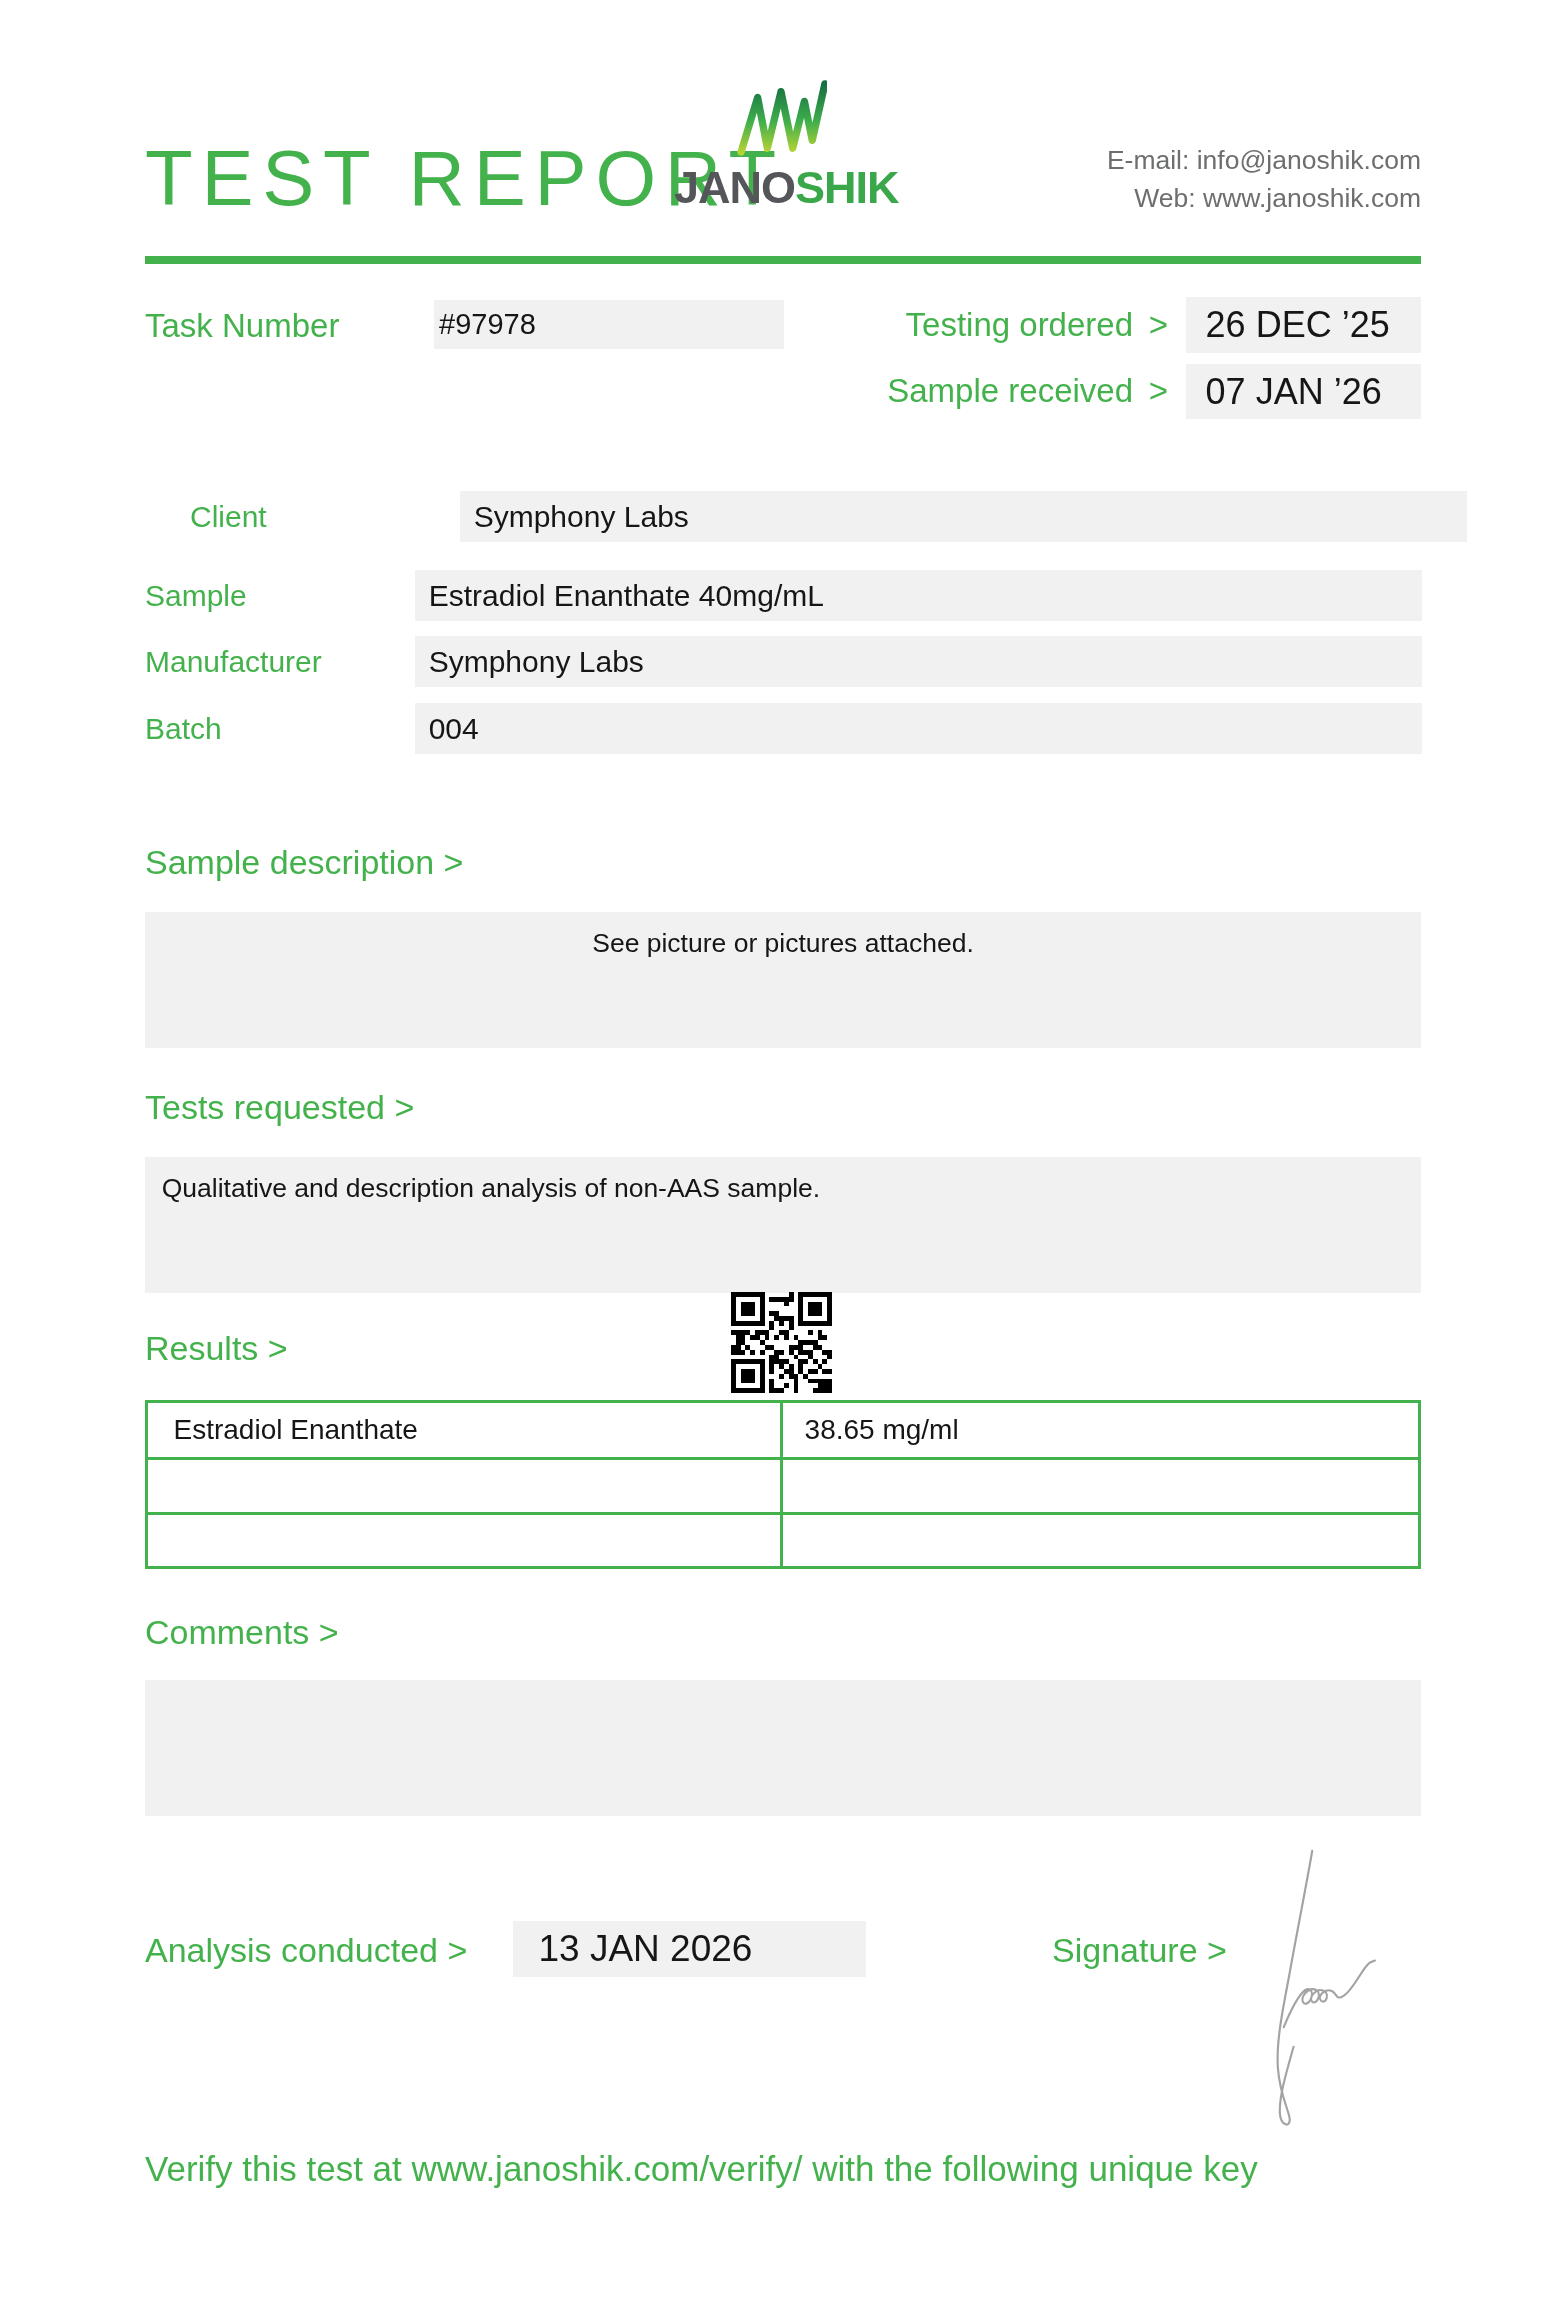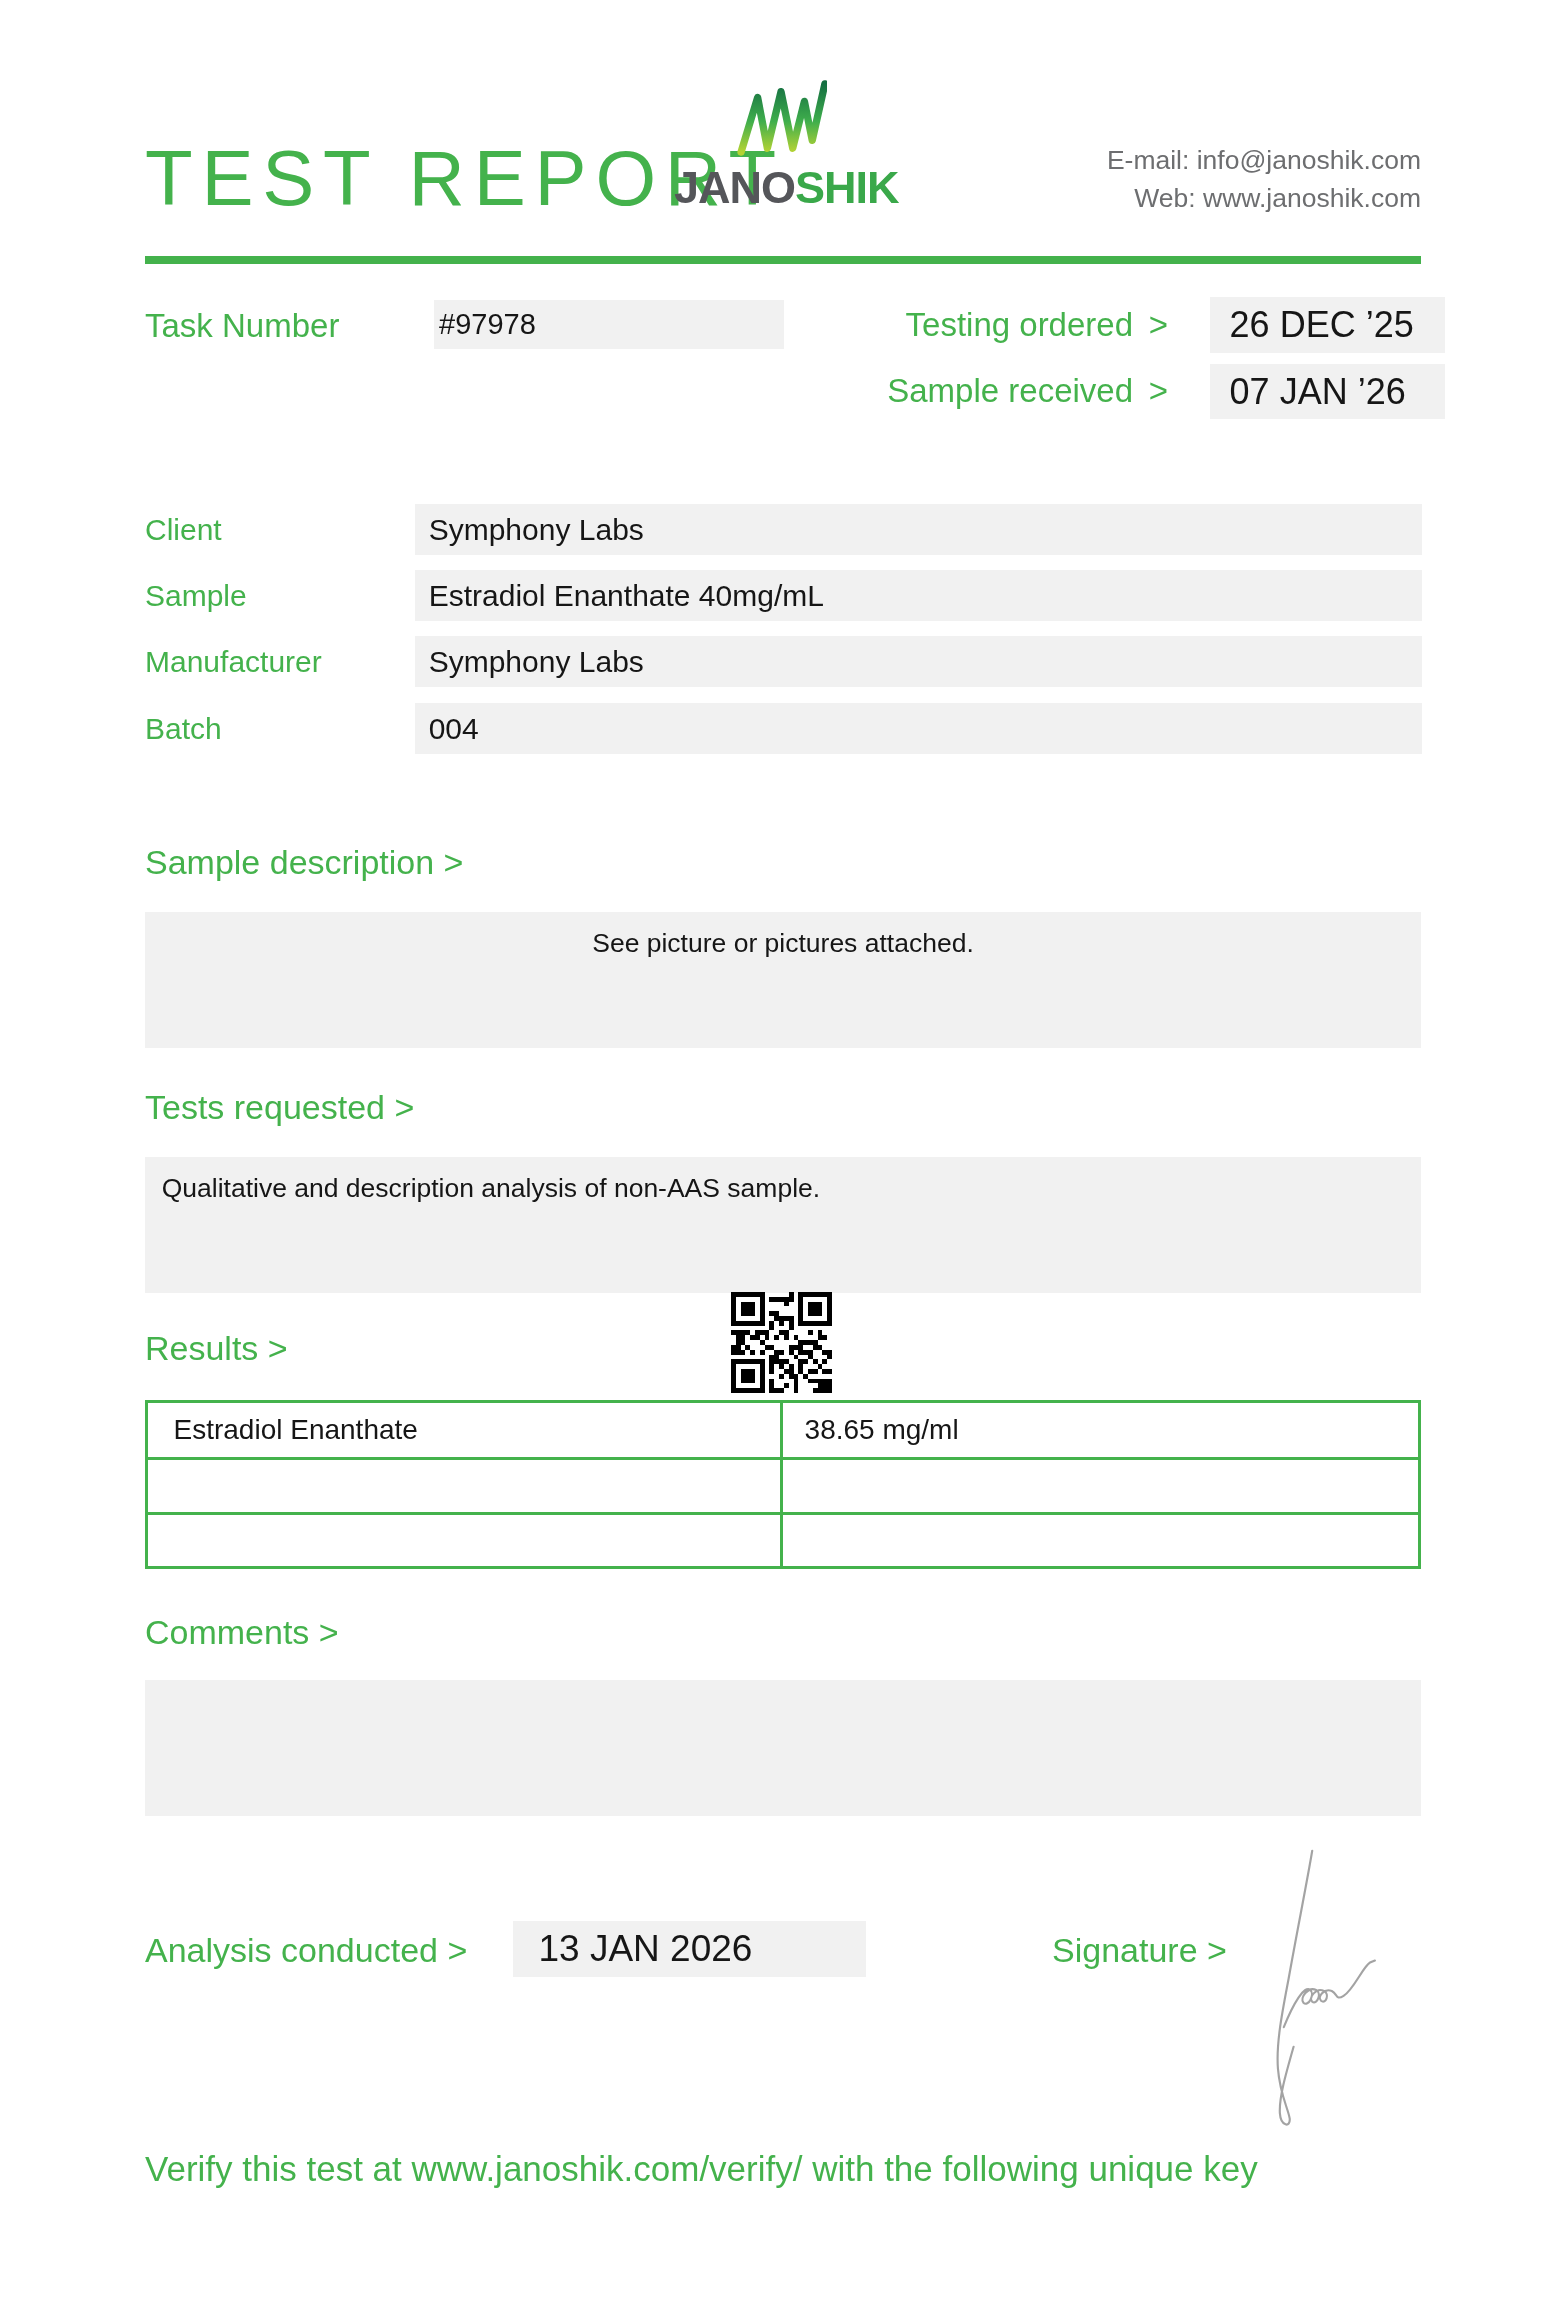--- a/index.html
+++ b/index.html
@@ -26,29 +26,29 @@
   .green-label{color:#44b24c;}
   .task-label{left:145px;top:306px;font-size:33px;line-height:39px;}
   .task-box{left:434px;top:300px;width:350px;height:49px;background:#f1f1f1;
     font-size:29px;line-height:49px;padding-left:5px;box-sizing:border-box;}
   .date-label-row{width:325px;display:flex;justify-content:flex-end;align-items:baseline;
     font-size:33px;line-height:39px;color:#44b24c;white-space:nowrap;}
   .ordered-row{left:843px;top:305px;}
   .received-row{left:843px;top:371px;}
   .date-arrow{margin-left:15.7px;}
   .date-box{left:1186px;width:235px;background:#f1f1f1;font-size:36px;
-    padding-left:19.6px;box-sizing:border-box;white-space:nowrap;margin-left:24px;}
+    padding-left:19.6px;box-sizing:border-box;white-space:nowrap;}
   .ordered-box{top:297px;height:56px;line-height:56px;}
   .received-box{top:364px;height:55px;line-height:55px;}
   
   .info-row{left:145px;width:1276px;height:51px;}
   .info-row .lbl{position:absolute;left:0;top:7.8px;font-size:30px;line-height:35px;color:#44b24c;}
   .info-row .val{position:absolute;left:270px;top:0;width:1007px;height:51px;background:#f1f1f1;
     font-size:30px;line-height:51px;padding-left:13.7px;box-sizing:border-box;}
-  .row-client{top:504px;} .row-sample{top:570px;} .row-manufacturer{top:636px;} .row-batch{top:703px;}
+  .row-client{top:491px;margin-left:45px;} .row-sample{top:570px;} .row-manufacturer{top:636px;} .row-batch{top:703px;}
   
   .sec-title{font-size:34px;line-height:39px;color:#44b24c;white-space:nowrap;}
   .t-sampledesc{left:145px;top:843px;}
   .t-tests{left:145px;top:1088px;}
   .t-results{left:145px;top:1329px;}
   .t-comments{left:145px;top:1613px;}
   .sec-box{left:145px;width:1276px;background:#f1f1f1;font-size:26.5px;line-height:35px;
     padding:13.7px 16.7px;box-sizing:border-box;}
   .b-sampledesc{top:912px;height:136px;text-align:center;}
   .b-tests{top:1157px;height:136px;}

